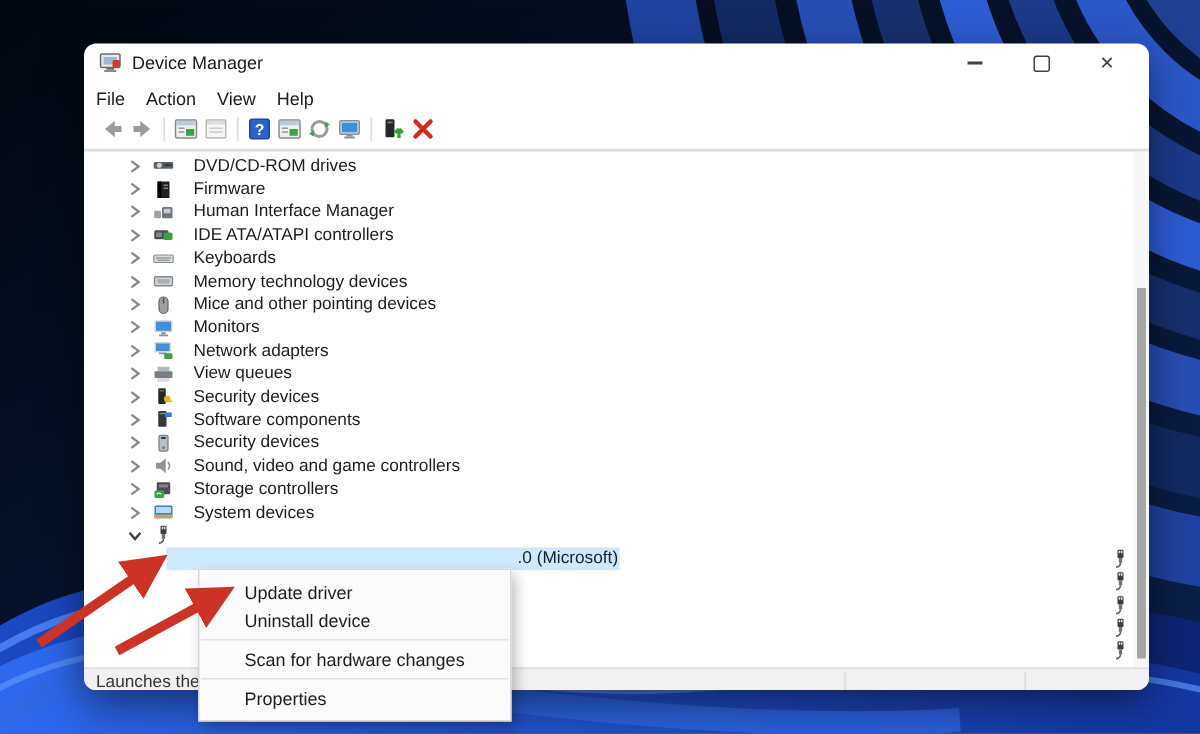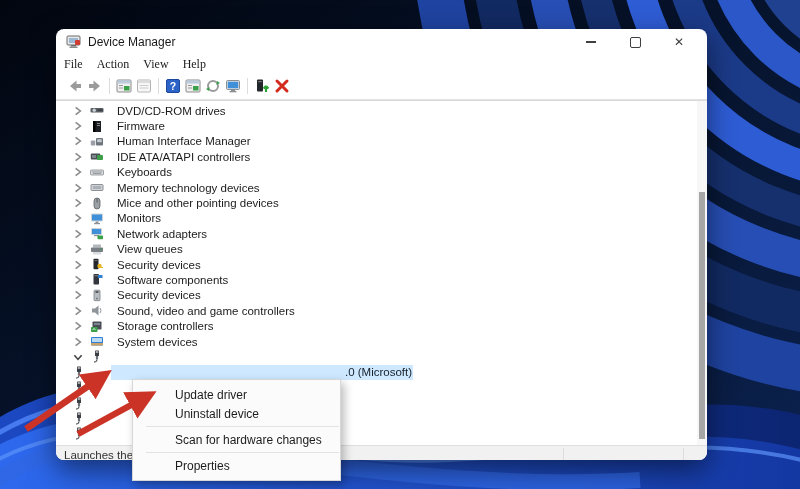--- a/index.html
+++ b/index.html
@@ -5,63 +5,63 @@
   html,body{margin:0;padding:0;}
   body{
     width:800px;height:489px;position:relative;overflow:hidden;
     font-family:"Liberation Sans","DejaVu Sans",sans-serif;
     background:#050e24;
   }
   
   #wallpaper{position:absolute;inset:0;z-index:0;}
   
   #win{
-    position:absolute;left:56px;top:29px;width:651px;height:431px;
+    position:absolute;left:56px;top:29px;width:710px;height:431px;
     background:#ffffff;border-radius:8px;z-index:2;
     box-shadow:0 10px 28px rgba(0,0,0,.5);
     overflow:hidden;
   }
   #titlebar{height:26px;display:flex;align-items:center;position:relative;}
   #title-icon{margin-left:10px;width:15px;height:14px;flex:0 0 auto;}
   #title-text{margin-left:7px;font-size:12px;color:#191919;}
   #caption{position:absolute;right:6px;top:0;height:26px;display:flex;}
   .capbtn{width:44px;height:26px;display:flex;align-items:center;justify-content:center;color:#404040;}
   .glyph-min{width:10px;height:1.4px;background:#404040;display:block;}
   .glyph-max{width:9px;height:9px;border:1.4px solid #404040;border-radius:2px;display:block;}
   .glyph-close{font-size:12px;line-height:1;color:#404040;}
-  #menubar{height:18px;display:flex;align-items:center;padding-left:1px;font-family:Liberation Serif, serif;}
+  #menubar{height:18px;display:flex;align-items:flex-end;padding-left:1px;}
   .menu-item{font-size:12px;color:#1a1a1a;padding:0 7px;}
   #toolbar{height:26px;display:flex;align-items:center;padding-left:9px;border-bottom:1px solid #e3e3e3;}
   .tbtn{width:17px;height:17px;margin:0 1.5px;display:flex;align-items:center;justify-content:center;}
   .tsep{width:1px;height:16px;background:#dcdcdc;margin:0 4px;}
   
   #list{position:relative;height:344px;background:#fff;border-top:1px solid #d9d9d9;overflow:hidden;}
   #tree-rows{position:absolute;left:0;top:2px;right:12px;}
-  .trow{height:15.4px;display:flex;align-items:center;padding-left:16px;font-size:11.5px;color:#1b1b1b;position:relative;}
+  .trow{height:15.4px;display:flex;align-items:center;padding-left:28px;font-size:11.5px;color:#1b1b1b;position:relative;}
   .chev{width:12px;height:12px;flex:0 0 auto;display:flex;align-items:center;justify-content:center;}
   .ticon{width:14px;height:13px;flex:0 0 auto;margin-left:6px;}
   .tlabel{margin-left:13px;white-space:nowrap;}
-  .trow.child{}
+  .trow.child{justify-content:flex-end;}
   .trow.child .ticon{margin-left:0;}
   .hl{position:absolute;left:55px;top:0.5px;width:302px;height:14.5px;background:#cde8ff;}
   .seltext{position:absolute;left:289px;top:1px;font-size:11.5px;color:#15202b;}
   .trow .z{position:relative;z-index:1;}
   
   #vtrack{position:absolute;top:0;bottom:0;width:10px;right:0;background:#f7f7f7;}
   #vthumb{position:absolute;left:2px;width:6px;background:#a6a6a6;border-radius:0px;}
   
   #statusbar{height:17px;background:#f1f1f1;border-top:1px solid #dedede;position:relative;display:flex;align-items:center;}
   #status-text{font-size:11.5px;color:#333;margin-left:8px;white-space:nowrap;}
   .ssep{position:absolute;top:2px;bottom:2px;width:1px;background:#dddddd;}
   
   #ctxmenu{
     position:absolute;left:132px;top:379px;width:209px;z-index:5;
     background:#fbfbfb;border:1px solid #d7d7d7;
     box-shadow:3px 4px 9px rgba(0,0,0,.28);
-    padding:5px 0 5px 12px;box-sizing:border-box;
+    padding:5px 0 5px 0;box-sizing:border-box;
   }
   .cmi{height:19px;display:flex;align-items:center;padding-left:30px;font-size:12px;color:#1c1c1c;}
   .cmi.bold{font-weight:normal;}
   .csep{height:1px;background:#e3e3e3;margin:3px 1px;}
   
   #arrows{position:absolute;inset:0;z-index:9;pointer-events:none;}
 </style>
 </head>
 <body>
 

